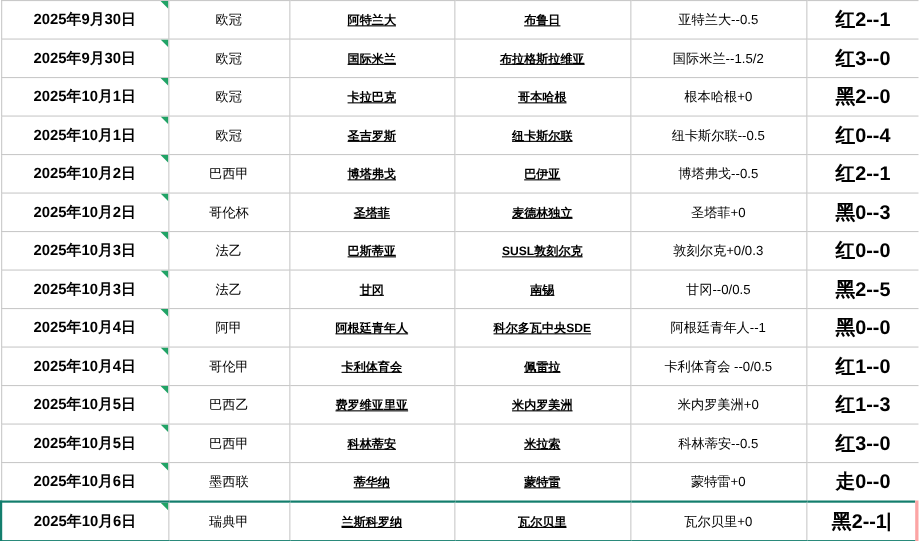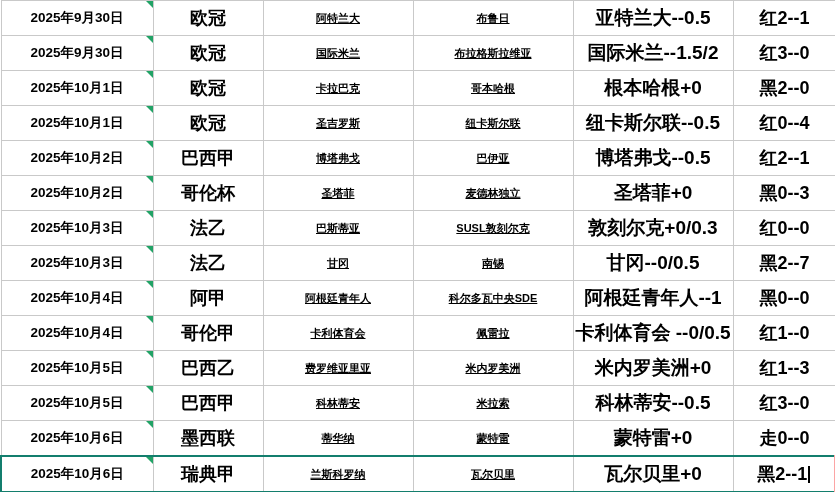--- a/index.html
+++ b/index.html
@@ -40,31 +40,31 @@
   col.c-away    { width: 160px; }
   col.c-handi   { width: 160px; }
   col.c-result  { width: 103px; }
 
   td.date {
     font-size: 13.5px;
     font-weight: bold;
     letter-spacing: 0px;
   }
   td.league {
-    font-size: 18px;
-    font-weight: bold;
+    font-size: 12px;
+    font-weight: normal;
   }
   td.team {
     font-size: 11px;
     font-weight: bold;
     text-decoration: underline;
   }
   td.handicap {
-    font-size: 19px;
-    font-weight: bold;
+    font-size: 12px;
+    font-weight: normal;
     margin-top: 32px;
   }
   td.result {
     font-size: 18px;
     font-weight: bold;
   }
   
   td.date, td.league, td.home {
     position: relative;
   }
@@ -79,21 +79,21 @@
   }
   
   tr.selected td {
     border-top: 2px solid #137e6d;
     border-bottom: 2px solid #137e6d;
   }
   tr.selected td:first-child {
     border-left: 2px solid #137e6d;
   }
   tr.selected td:last-child {
-    border-right: 4px solid #fca5a5;
+    border-right: 8px solid #fca5a5;
     position: relative;
     margin-left: 24px;
   }
   tr.selected td.result .cursor-bar {
     display: inline-block;
     width: 2px;
     height: 17px;
     background: #000;
     vertical-align: -3px;
     margin-left: 1px;
@@ -169,21 +169,21 @@
           <td class="team away"><span>SUSL敦刻尔克</span></td>
           <td class="handicap"><span>敦刻尔克+0/0.3</span></td>
           <td class="result"><span>红0--0</span></td>
         </tr>
         <tr>
           <td class="date"><span>2025年10月3日</span><span class="corner-mark"></span></td>
           <td class="league"><span>法乙</span></td>
           <td class="team home"><span>甘冈</span></td>
           <td class="team away"><span>南锡</span></td>
           <td class="handicap"><span>甘冈--0/0.5</span></td>
-          <td class="result"><span>黑2--7</span></td>
+          <td class="result"><span>黑2--5</span></td>
         </tr>
         <tr>
           <td class="date"><span>2025年10月4日</span><span class="corner-mark"></span></td>
           <td class="league"><span>阿甲</span></td>
           <td class="team home"><span>阿根廷青年人</span></td>
           <td class="team away"><span>科尔多瓦中央SDE</span></td>
           <td class="handicap"><span>阿根廷青年人--1</span></td>
           <td class="result"><span>黑0--0</span></td>
         </tr>
         <tr>

